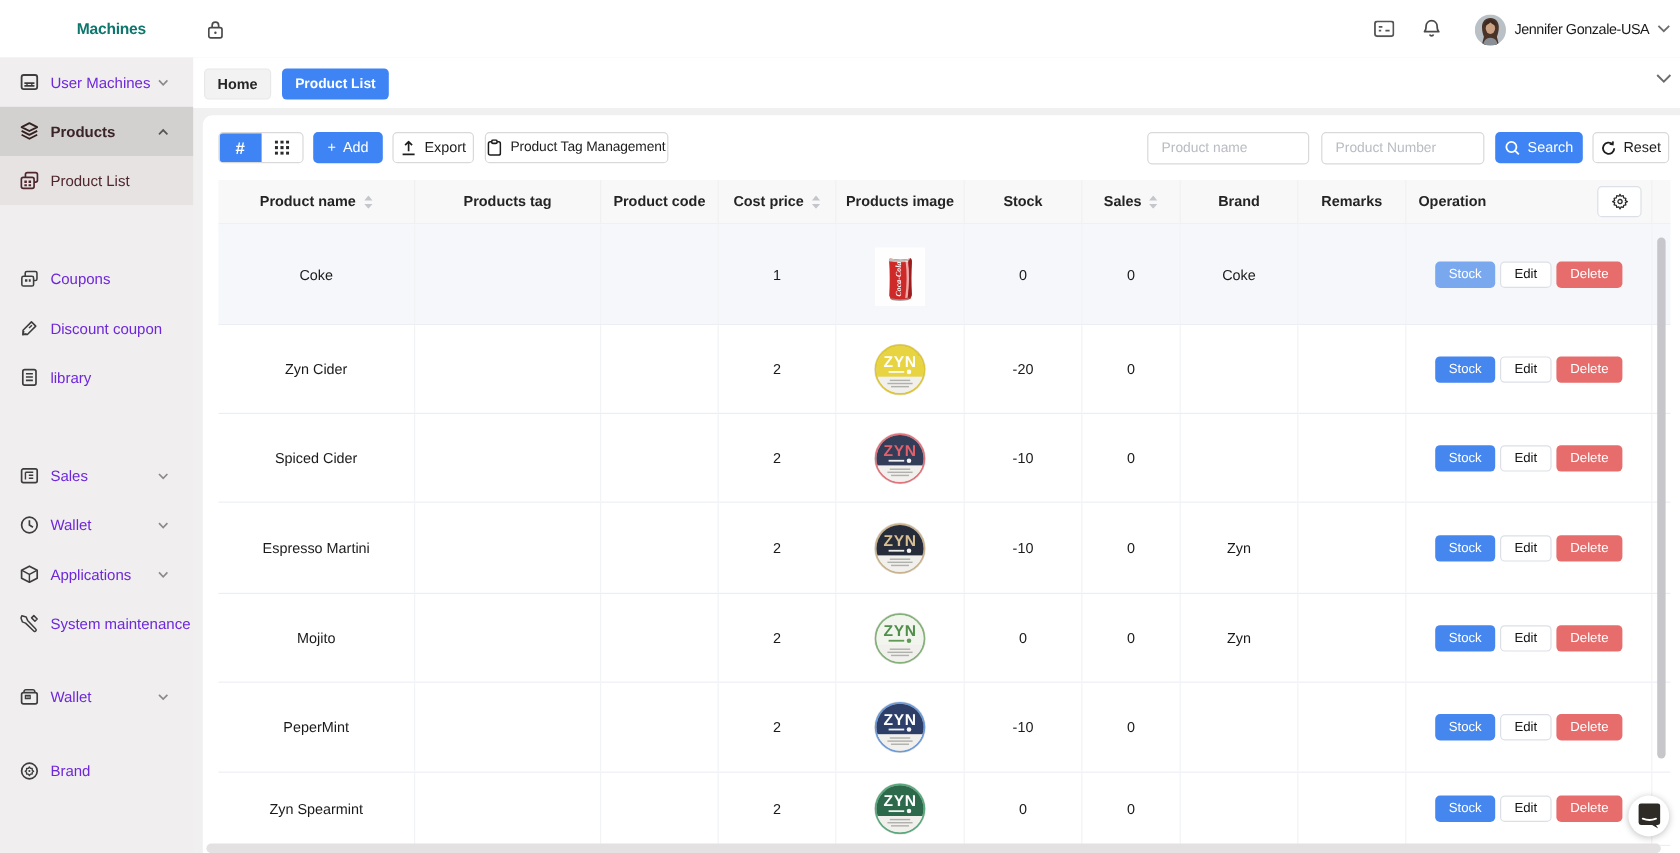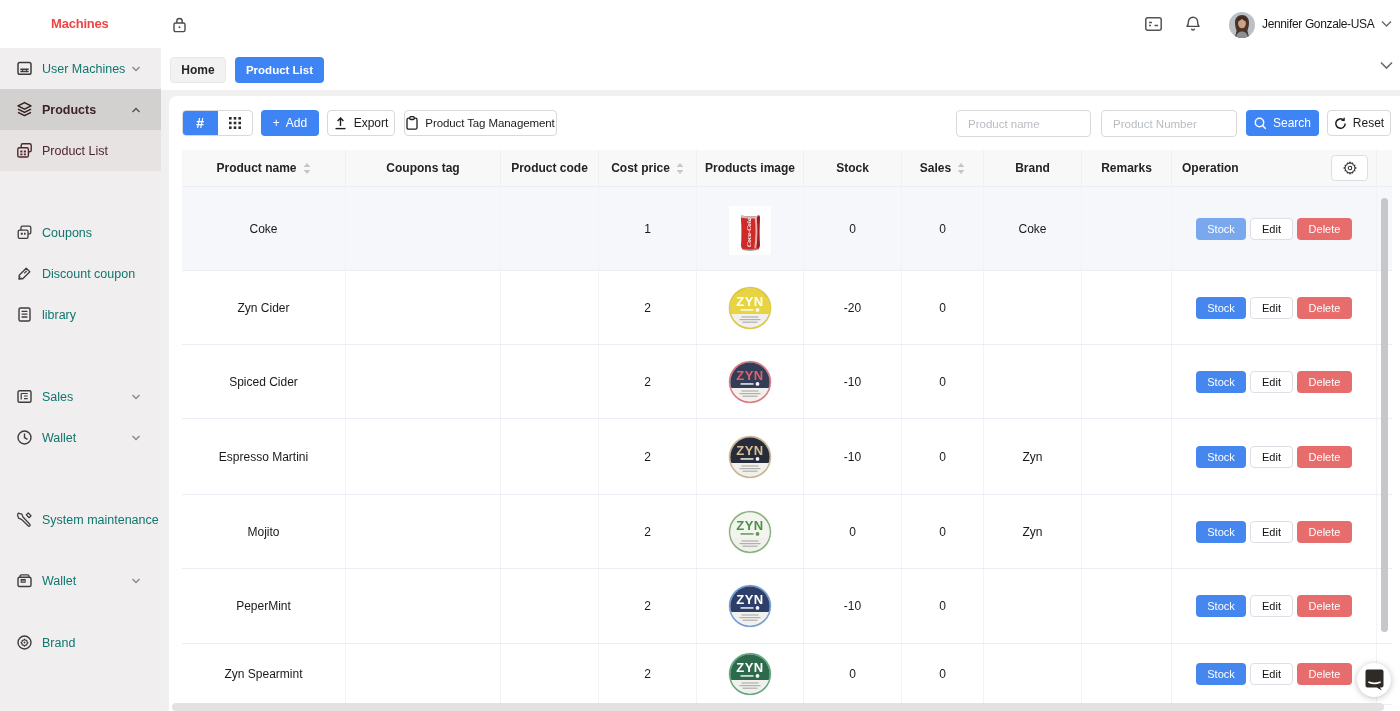--- a/index.html
+++ b/index.html
@@ -1,25 +1,25 @@
 <!DOCTYPE html>
 <html><head>
 <meta charset="utf-8">
 <style>
   * { margin:0; padding:0; box-sizing:border-box; }
   html,body { width:1400px; height:711px; overflow:hidden; font-family:"Liberation Sans", sans-serif; background:#f0f0f0; }
   .abs { position:absolute; }
   
   #topbar { position:absolute; left:0; top:0; width:1400px; height:48px; background:#fff; }
-  #brand-title { position:absolute; left:51px; top:16px; font-size:13px; font-weight:700; color:#ef4444; letter-spacing:-0.2px;text-align:right; }
+  #brand-title { position:absolute; left:64px; top:16px; font-size:13px; font-weight:700; color:#0f766e; letter-spacing:-0.2px;text-align:right; }
   
   #sidebar { position:absolute; left:0; top:48px; width:161px; height:663px; background:#f0eeee; }
   .mi { position:absolute; left:0; width:161px; height:41px; display:flex; align-items:center; }
   .mi .ic { width:17px; height:17px; margin-left:16px; flex:none; }
-  .mi .tx { margin-left:9px; font-size:12.5px; color:#0f766e; white-space:nowrap; }
+  .mi .tx { margin-left:9px; font-size:12.5px; color:#6d28d9; white-space:nowrap; }
   .mi .ar { position:absolute; right:20px; width:10px; height:10px; }
   .mi-products { background:#d3d0d0; }
   .mi-products .tx { color:#3a2428; font-weight:700; }
   .mi-plist { background:#e7e3e3; }
   .mi-plist .tx { color:#4f262e; font-weight:500;}
   
   #tabbar { position:absolute; left:161px; top:48px; width:1239px; height:42px; background:#fff; }
   .tab-home { position:absolute; left:9px; top:9px; width:56px; height:26px; background:#f2f2f2; border:1px solid #e8e8e8; border-radius:4px; display:flex; align-items:center; justify-content:center; font-size:12px; font-weight:700; color:#262626; }
   .tab-active { position:absolute; left:74px; top:9px; width:89px; height:26px; background:#3e84f4; border-radius:4px; display:flex; align-items:center; justify-content:center; font-size:11.5px; font-weight:700; color:#fff; }
   
@@ -159,20 +159,30 @@
     <svg class="ar" viewBox="0 0 10 10">
         <path d="M1.5 3l3.5 3.6L8.5 3" fill="none" stroke="#8a8a8a" stroke-width="1.4"></path>
       </svg>
   </div>
   <div class="mi" style="top:369px">
     <svg class="ic" viewBox="0 0 17 17">
         <circle cx="8.5" cy="8.5" r="6.5" fill="none" stroke="#3d3d3d" stroke-width="1.4"></circle>
         <path d="M8.5 4.5v4l3 1.8" fill="none" stroke="#3d3d3d" stroke-width="1.4"></path>
       </svg>
     <span class="tx">Wallet</span>
+    <svg class="ar" viewBox="0 0 10 10">
+        <path d="M1.5 3l3.5 3.6L8.5 3" fill="none" stroke="#8a8a8a" stroke-width="1.4"></path>
+      </svg>
+  </div>
+  <div class="mi" style="top:410px">
+    <svg class="ic" viewBox="0 0 17 17">
+        <path d="M8.5 1.8L15 5.2v6.6l-6.5 3.4L2 11.8V5.2z" fill="none" stroke="#3d3d3d" stroke-width="1.4" stroke-linejoin="round"></path>
+        <path d="M2.3 5.4l6.2 3.2 6.2-3.2M8.5 8.6v6.4" fill="none" stroke="#3d3d3d" stroke-width="1.2"></path>
+      </svg>
+    <span class="tx">Applications</span>
     <svg class="ar" viewBox="0 0 10 10">
         <path d="M1.5 3l3.5 3.6L8.5 3" fill="none" stroke="#8a8a8a" stroke-width="1.4"></path>
       </svg>
   </div>
   <div class="mi" style="top:451px">
     <svg class="ic" viewBox="0 0 17 17">
         <path d="M2.2 2.2l3.6.9 1.2 2.9 6.8 7.2c.5.5.5 1.2 0 1.7s-1.2.4-1.7-.1L5.3 8.3 2.6 7.2 1.5 4z" fill="none" stroke="#3d3d3d" stroke-width="1.25" stroke-linejoin="round"></path>
         <path d="M12.2 2l2.8 2.8-1.9 1.9-2.8-2.8z" fill="none" stroke="#3d3d3d" stroke-width="1.25" stroke-linejoin="round"></path>
       </svg>
     <span class="tx">System maintenance</span>
@@ -242,21 +252,21 @@
   <div class="btn btn-white" id="btn-reset"><svg width="13" height="13" viewBox="0 0 13 13" style="margin-right:6px">
         <path d="M11.2 6.5a4.7 4.7 0 11-1.4-3.3" fill="none" stroke="#1d1d1d" stroke-width="1.5"></path>
         <path d="M10.2 0.8l-0.2 2.6-2.6-.4" fill="none" stroke="#1d1d1d" stroke-width="1.4"></path>
       </svg>Reset</div>
   <div id="tbl">
     <div class="th-row">
       <div class="cell" style="width:164px">Product name<svg class="caret" width="8" height="11" viewBox="0 0 8 11">
             <path d="M4 0l3.4 4H0.6z" fill="#c4c6cb"></path>
             <path d="M4 11l3.4-4H0.6z" fill="#c4c6cb"></path>
           </svg></div>
-      <div class="cell" style="width:155px">Coupons tag</div>
+      <div class="cell" style="width:155px">Products tag</div>
       <div class="cell" style="width:98px">Product code</div>
       <div class="cell" style="width:98px">Cost price<svg class="caret" width="8" height="11" viewBox="0 0 8 11">
             <path d="M4 0l3.4 4H0.6z" fill="#c4c6cb"></path>
             <path d="M4 11l3.4-4H0.6z" fill="#c4c6cb"></path>
           </svg></div>
       <div class="cell" style="width:107px">Products image</div>
       <div class="cell" style="width:98px">Stock</div>
       <div class="cell" style="width:82px">Sales<svg class="caret" width="8" height="11" viewBox="0 0 8 11">
             <path d="M4 0l3.4 4H0.6z" fill="#c4c6cb"></path>
             <path d="M4 11l3.4-4H0.6z" fill="#c4c6cb"></path>

